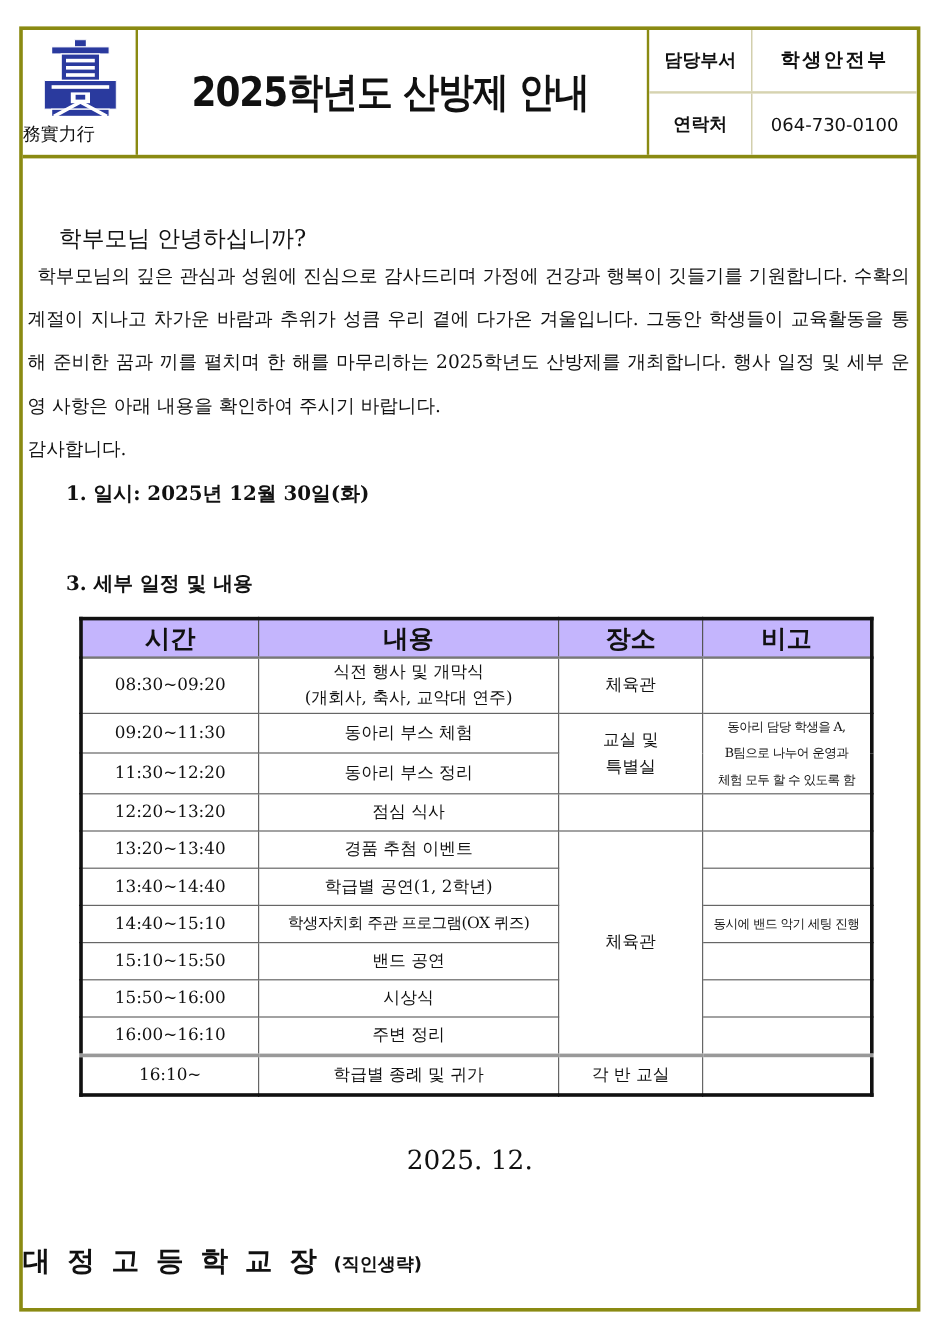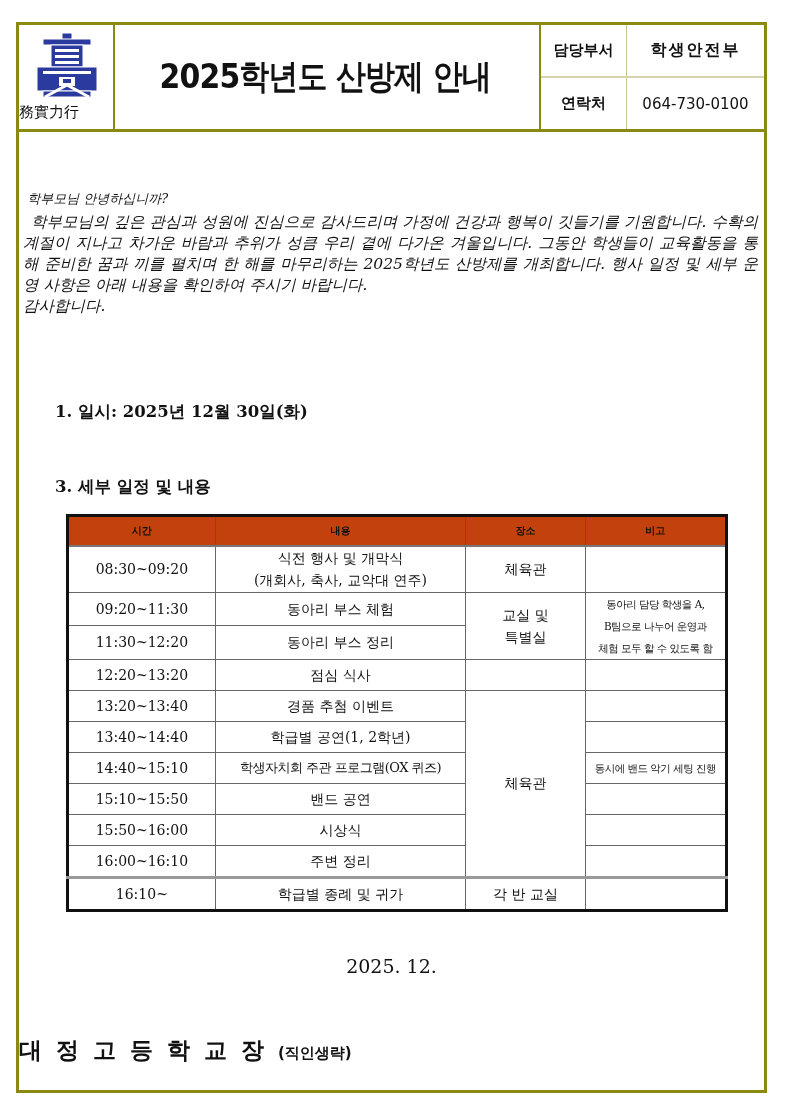--- a/index.html
+++ b/index.html
@@ -23,37 +23,37 @@
   .info-row { position:absolute; left:0; width:223px; height:51px; display:flex; }
   .info-row.r1 { top:0; border-bottom:2px solid #d6d3b0; }
   .info-row.r2 { top:53px; }
   .info-label { width:85px; border-right:1px solid #c8c49a; display:flex; align-items:center;
                 justify-content:center; font-family:"DejaVu Sans","Liberation Sans",sans-serif;
                 font-weight:bold; font-size:15px; }
   .info-value { flex:1; display:flex; align-items:center; justify-content:center;
                 font-family:"DejaVu Sans","Liberation Sans",sans-serif; font-size:15px; }
   .info-value.dept { font-weight:bold; font-size:16px; letter-spacing:2px; }
 
-  .greeting { position:absolute; left:4px; top:161px; width:730px; font-size:13px; line-height:26px;font-style:italic; }
-  .body-text { position:absolute; left:4px; top:187px; width:735px; font-size:15.5px; line-height:21px;
-               text-align:justify;font-style:italic; }
+  .greeting { position:absolute; left:24px; top:161px; width:730px; font-size:19px; line-height:26px; }
+  .body-text { position:absolute; left:4px; top:187px; width:735px; font-size:15.5px; line-height:36px;
+               text-align:justify; }
   .body-text p { margin:0; text-indent:8px; }
   .section { position:absolute; left:36px; font-size:16.5px; font-weight:bold; }
   .section.s1 { top:376px; } .section.s2 { top:414px; } .section.s3 { top:451px; }
 
   table.sched { position:absolute; left:47px; top:489px; width:662px; border-collapse:collapse;
                 border:3px solid #111; font-size:14px; }
-  table.sched th { background:#c2410c; font-family:"DejaVu Sans","Liberation Sans",sans-serif;
-                   font-weight:bold; font-size:10px; height:26px; border:1px solid #555;
+  table.sched th { background:#c4b5fd; font-family:"DejaVu Sans","Liberation Sans",sans-serif;
+                   font-weight:bold; font-size:21px; height:26px; border:1px solid #555;
                    border-bottom:2px solid #777; }
   table.sched td { border:1px solid #666; text-align:center; height:30px; padding:0; line-height:22px; }
   table.sched tr.last td { border-top:3px solid #999; }
   .note-small { font-size:10.5px; line-height:17px; letter-spacing:-0.5px; }
 
-  .date { position:absolute; left:0; top:930px; width:745px; text-align:center; font-size:19px; }
+  .date { position:absolute; left:0; top:930px; width:745px; text-align:center; font-size:22px; }
   .signer { position:absolute; left:0; top:1010px; width:745px; 
             font-family:"DejaVu Sans","Liberation Sans",sans-serif; font-weight:bold; font-size:23px; }
   .signer .name { letter-spacing:14px; }
   .signer .seal { font-size:15px; letter-spacing:0; font-weight:bold; }
 </style>
 </head>
 <body>
 
 <div class="frame">
 

